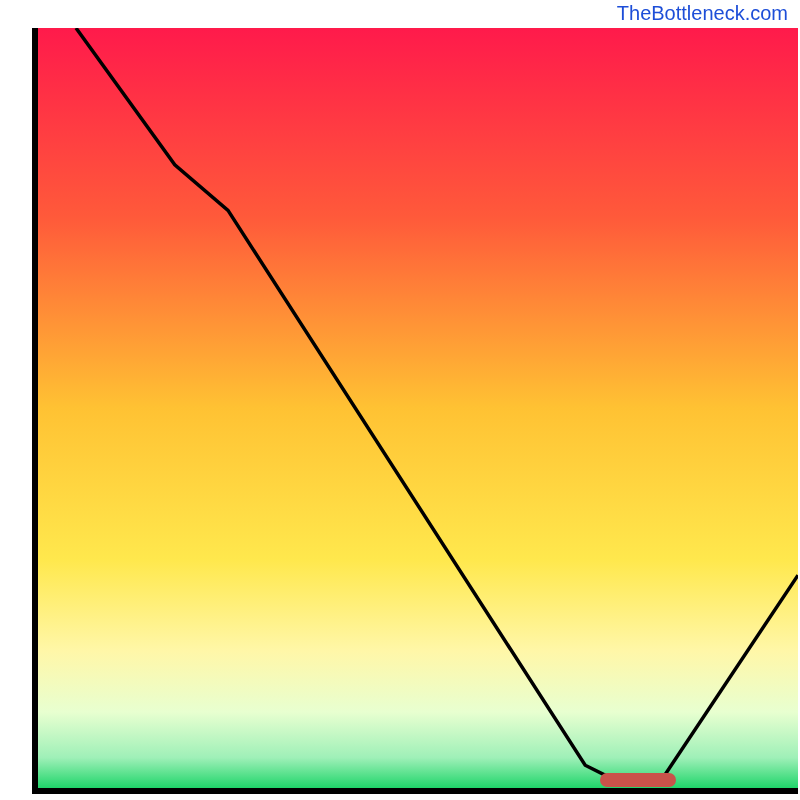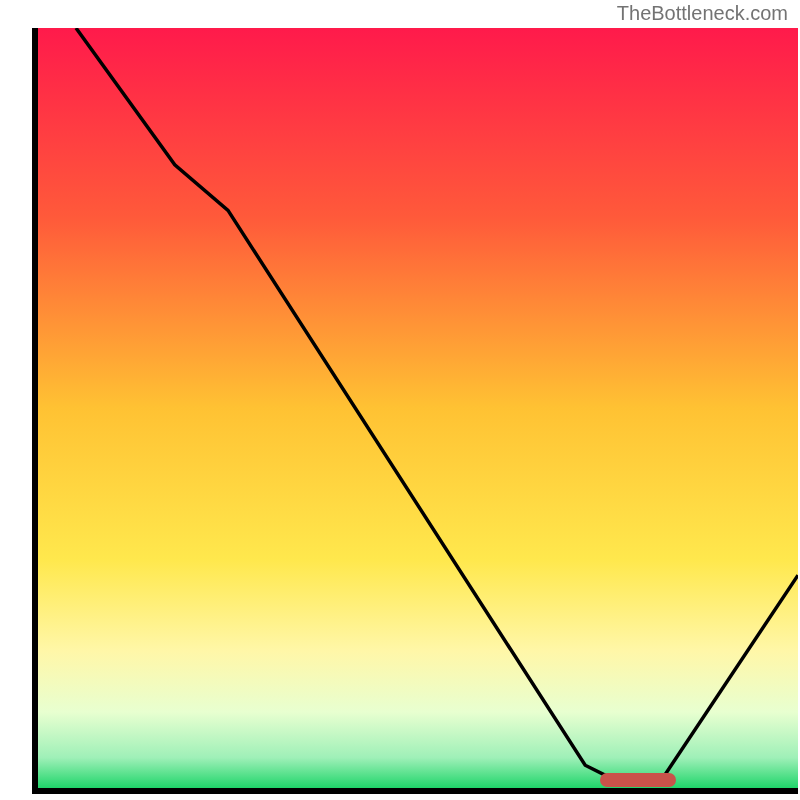--- a/index.html
+++ b/index.html
@@ -13,21 +13,21 @@
   .container {
     position: relative;
     width: 800px;
     height: 800px;
   }
   .watermark {
     position: absolute;
     top: 2px;
     right: 12px;
     font-size: 20px;
-    color: #737373;
+    color: #1d4ed8;
     font-family: Arial, sans-serif;
     z-index: 10;
     text-align: right;
   }
   .plot-area {
     position: absolute;
     left: 32px;
     top: 28px;
     width: 760px;
     height: 760px;

